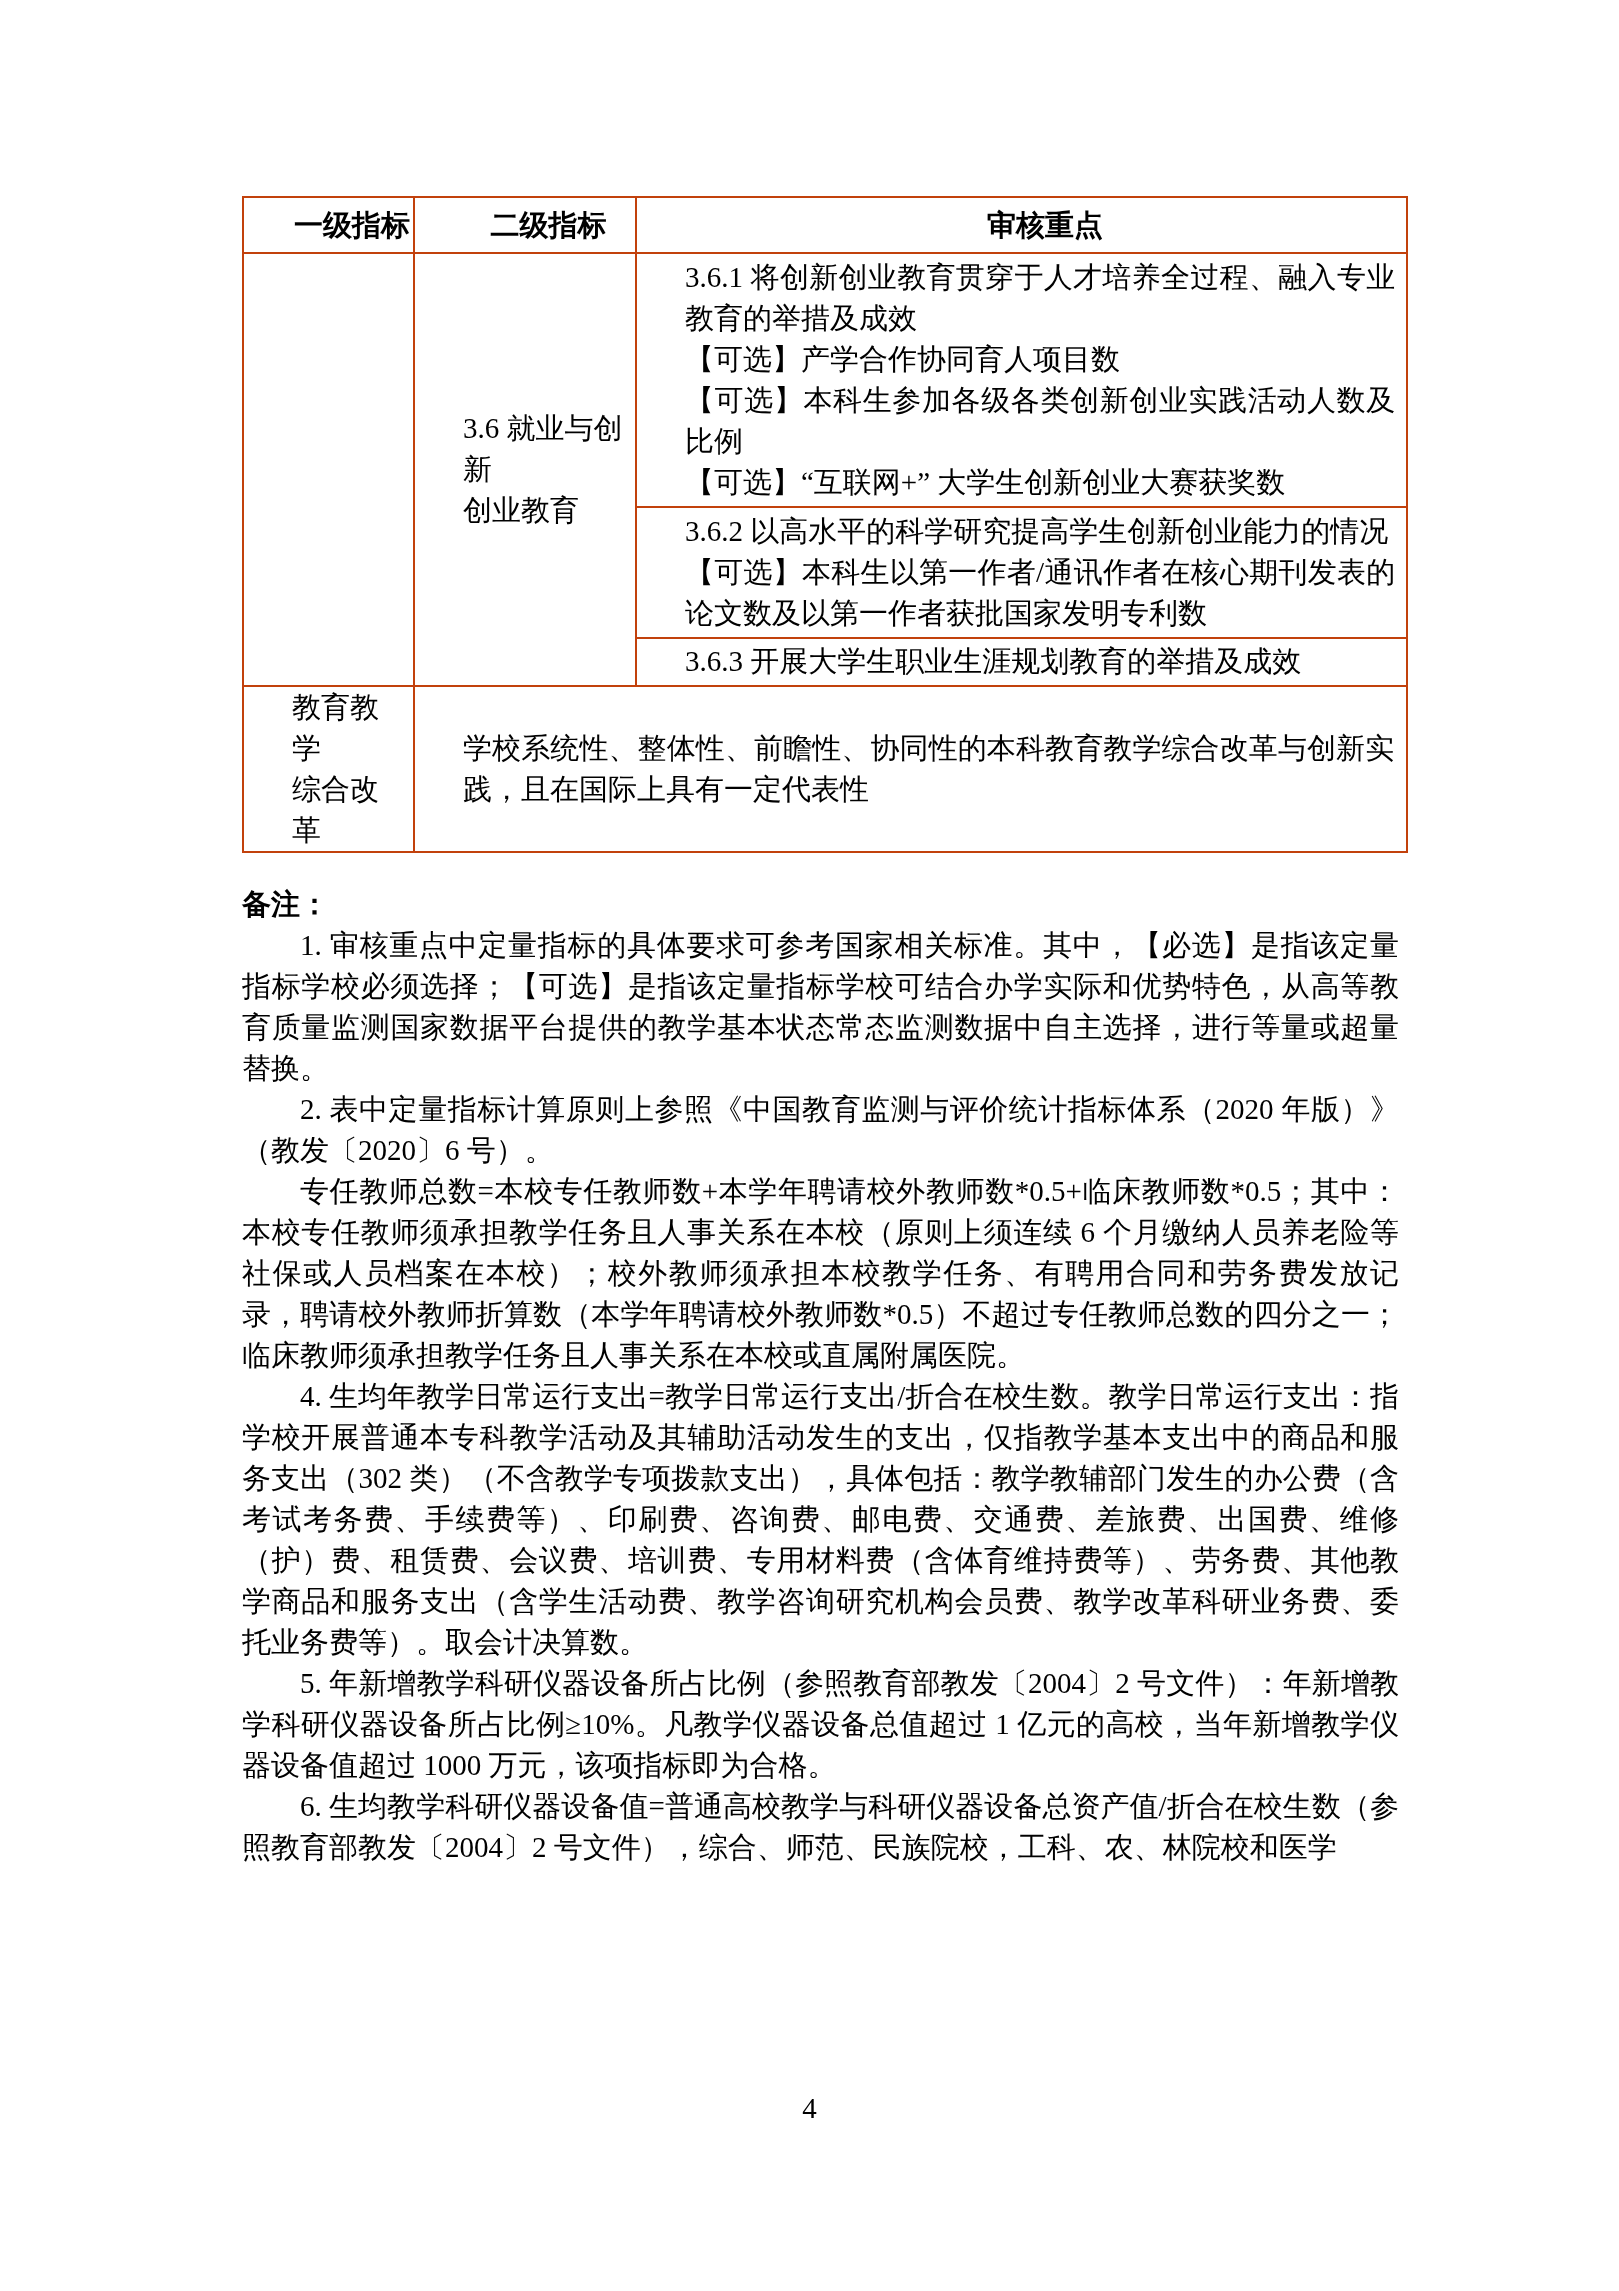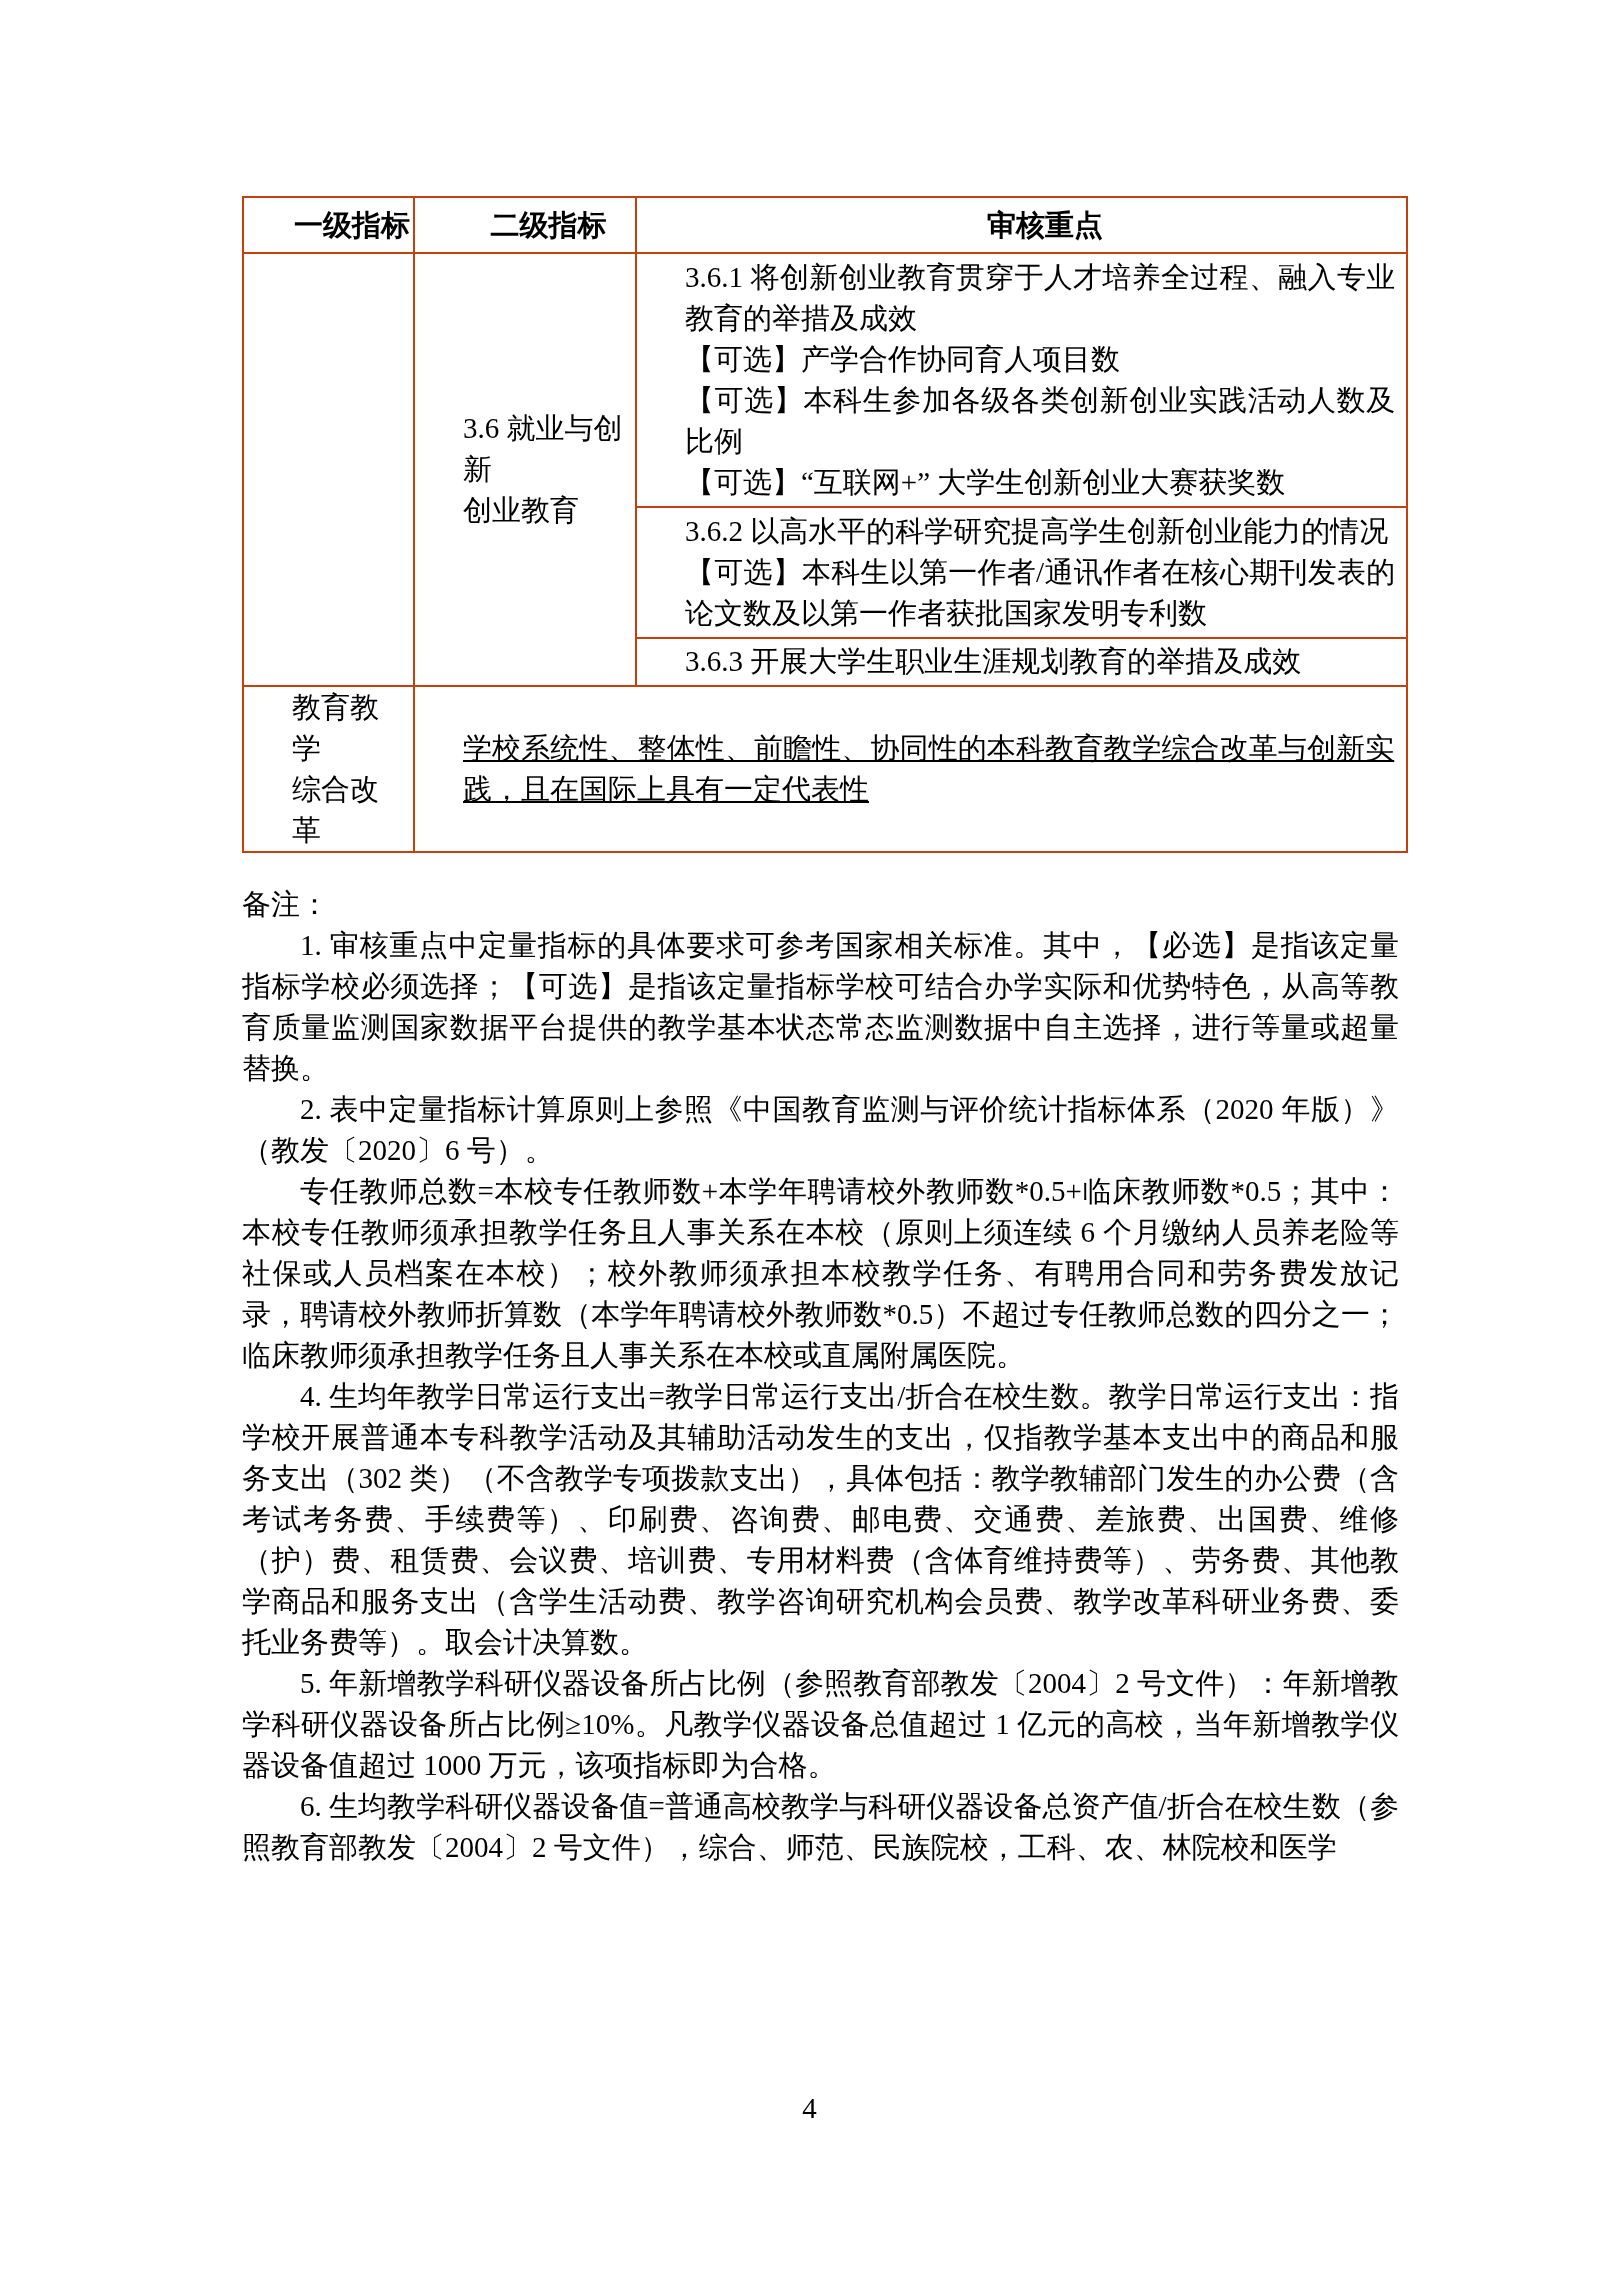--- a/index.html
+++ b/index.html
@@ -58,30 +58,29 @@
     text-align: justify;
   }
   td.reform-level1 {
     vertical-align: middle;
     padding: 0 7.8px 0 15.7px;
   }
   td.reform-content {
     vertical-align: middle;
     padding: 0 11.8px 0 13.7px;
     text-align: justify;
-    text-decoration: underline;
   }
   .notes {
     margin-top: 31px;
     width: 1157px;
     font-size: 29px;
     line-height: 41px;
   }
   .notes-title {
-    font-weight: normal;
+    font-weight: bold;
   }
   .note-p {
     margin: 0;
     text-indent: 2em;
     text-align: justify;
   }
   .page-number {
     position: absolute;
     left: 0;
     top: 2088px;

